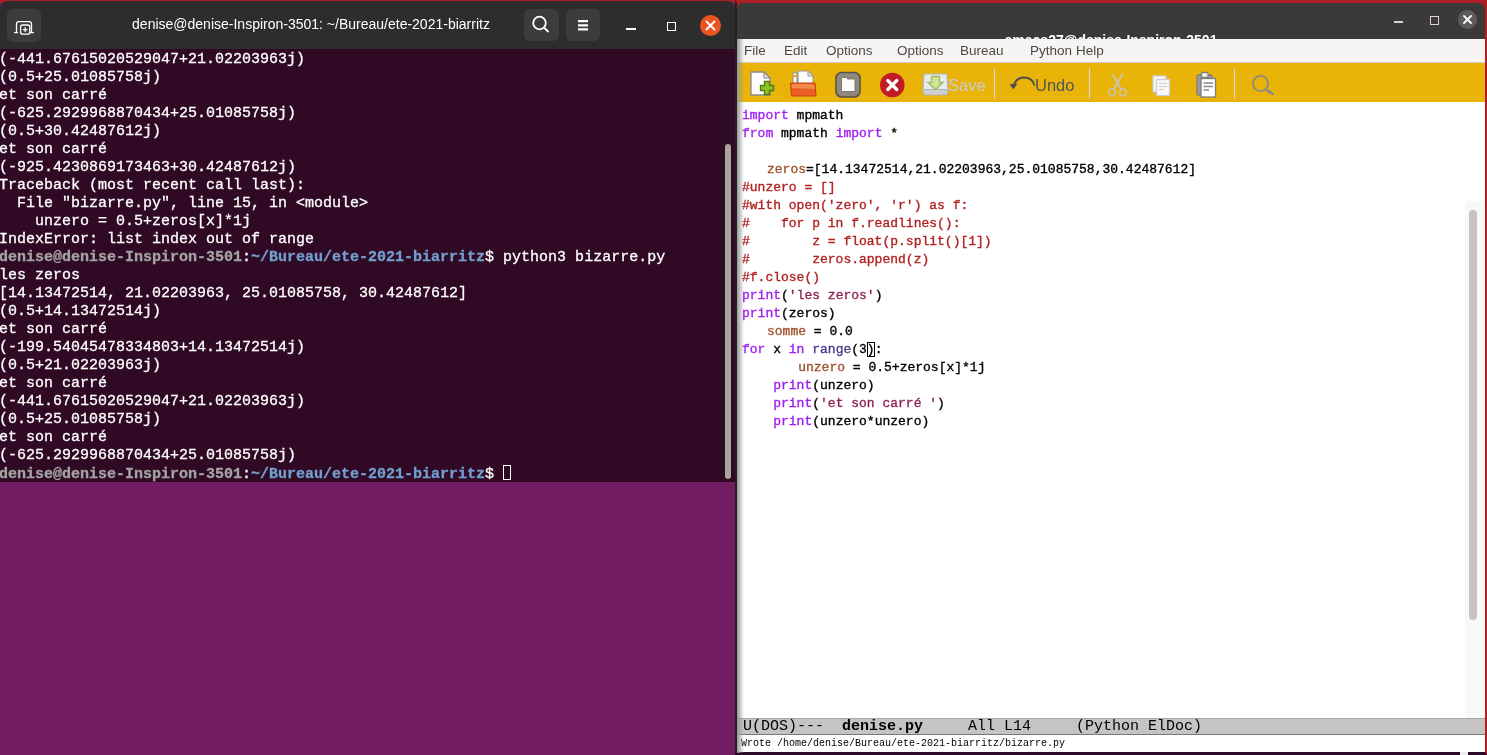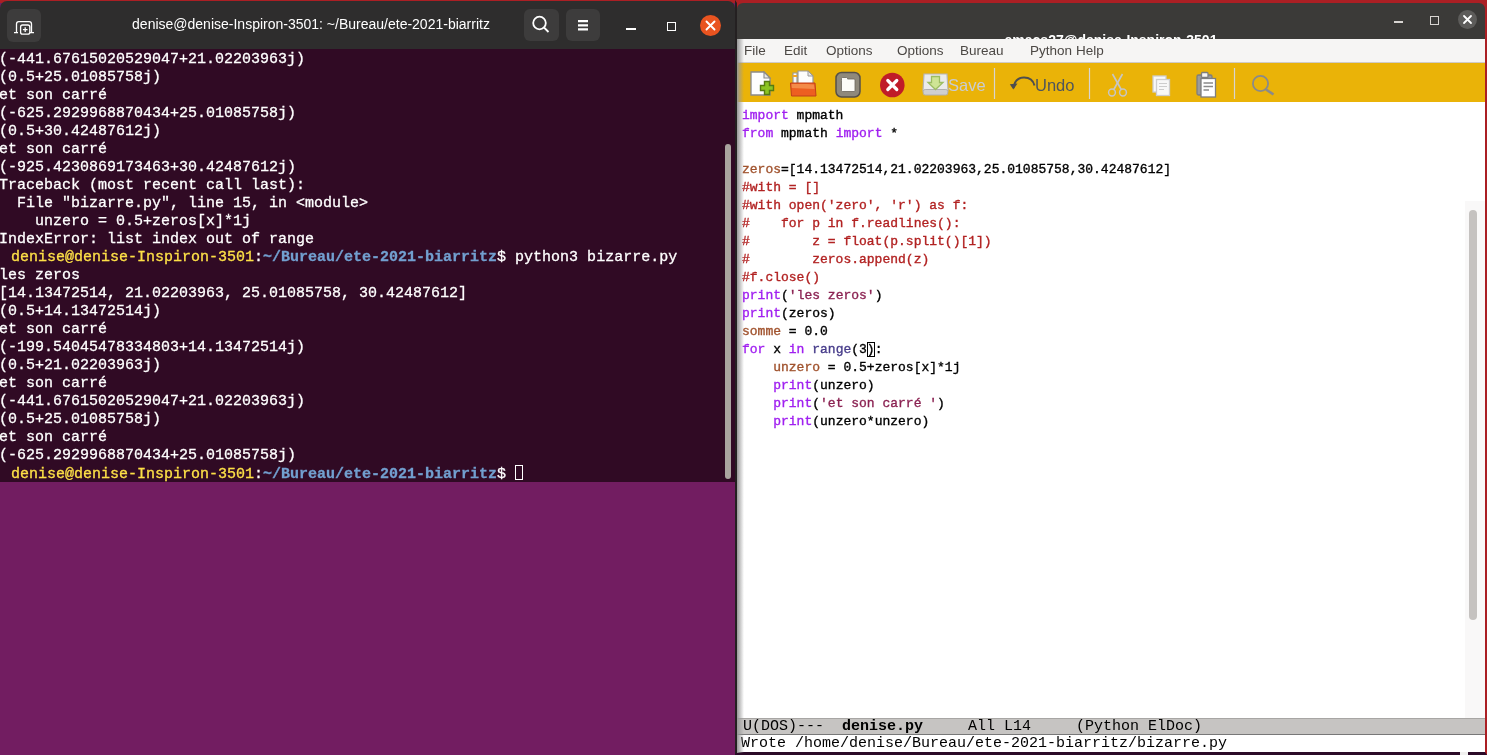--- a/index.html
+++ b/index.html
@@ -27,41 +27,41 @@
   #em-tools { position:absolute; left:0; top:60px; width:100%; height:39px; background:#eab308; }
   #em-text { position:absolute; left:0; top:99px; width:100%; height:615.5px; background:#fff; overflow:hidden; }
   #em-shadow { position:absolute; left:0; top:36px; width:7px; height:714px;
                background:linear-gradient(to right, #989898, rgba(255,255,255,0)); z-index:5; }
   #em-code { position:absolute; left:5px; top:5px; font-size:13px; line-height:18px; white-space:pre; color:#000;
              font-family:"Liberation Mono", monospace; -webkit-text-stroke:0.35px currentColor; }
   .kw { color:#a020f0; }
   .bi { color:#483d8b; }
   .st { color:#8b2252; }
   .cm { color:#b22222; }
-  .vn { color:#a0522d; }
+  .vn { color:#a0522d;padding-left:25px; }
   #em-scroll { position:absolute; right:0px; top:99px; width:20px; height:615.5px; background:#f9f8f8; }
   #em-thumb { position:absolute; right:8px; top:9px; width:8px; height:410px; background:#c5c2c0; border-radius:4px; }
   #em-mode { position:absolute; left:0; top:714.5px; width:100%; height:17px; background:#c6c4c2;
              border-top:1px solid #a8a6a4; border-bottom:1.5px solid #787878;
              font-size:15px; line-height:15px; padding-left:6px; color:#000; white-space:pre; }
   #em-echo { position:absolute; left:0; top:731.5px; padding-left:4px; width:100%; height:17.5px; background:#fff;
-             font-size:15px; line-height:17px; color:#000; white-space:pre; }
+             font-size:10px; line-height:17px; color:#000; white-space:pre; }
   .curbox { outline:1.4px solid #000; outline-offset:-1px; }
 
   
   #term { position:absolute; left:0; top:1px; width:735px; height:481px; }
   #t-title { position:absolute; left:0; top:0; width:100%; height:48px; background:#2e2d2d;
              border-radius:7px 7px 0 0; }
   #t-title .t { position:absolute; left:8px; width:606px; text-align:center; top:15px; color:#ffffff;
                 font-size:14px; font-weight:normal; }
   .tbtn { position:absolute; background:#3d3c3c; border-radius:6px; }
   #t-content { position:absolute; left:0; top:48px; width:100%; height:433px; background:#300a24; }
   #t-pre { position:absolute; left:-1px; top:2px; font-size:15px; line-height:18px; white-space:pre; color:#ffffff;
            font-family:"Liberation Mono", monospace; -webkit-text-stroke:0.3px currentColor; }
-  .grn { color:#fde047; font-weight:normal;margin-left:12px; }
+  .grn { color:#a3a3a3; font-weight:bold; }
   .blu { color:#729fcf; font-weight:bold; }
   #t-thumb { position:absolute; left:725px; top:95px; width:6px; height:335px; background:#aaa49f; border-radius:3px; }
   .tcur { display:inline-block; width:8px; height:15px; border:1px solid #fff; vertical-align:-2px; }
 </style>
 </head>
 <body>
 <div id="redtop"></div>
 
 <div id="emacs">
   <div style="position:absolute;left:0;top:0;width:100%;height:20px;background:#ab1f24;"></div>
@@ -150,21 +150,21 @@
       <circle cx="523.5" cy="20.5" r="7.6" stroke-width="1.8"></circle>
       <path d="M529 26.5 L536.5 31.5" stroke-width="2.6"></path>
     </g>
   </svg>
   </div>
   <div id="em-text">
     <div id="em-code"><span class="kw">import</span> mpmath
 <span class="kw">from</span> mpmath <span class="kw">import</span> *
 
 <span class="vn">zeros</span>=[14.13472514,21.02203963,25.01085758,30.42487612]
-<span class="cm">#with = []</span>
+<span class="cm">#unzero = []</span>
 <span class="cm">#with open('zero', 'r') as f:</span>
 <span class="cm">#    for p in f.readlines():</span>
 <span class="cm">#        z = float(p.split()[1])</span>
 <span class="cm">#        zeros.append(z)</span>
 <span class="cm">#f.close()</span>
 <span class="kw">print</span>(<span class="st">'les zeros'</span>)
 <span class="kw">print</span>(zeros)
 <span class="vn">somme</span> = 0.0
 <span class="kw">for</span> x <span class="kw">in</span> <span class="bi">range</span>(3<span class="curbox">)</span>:
     <span class="vn">unzero</span> = 0.5+zeros[x]*1j

